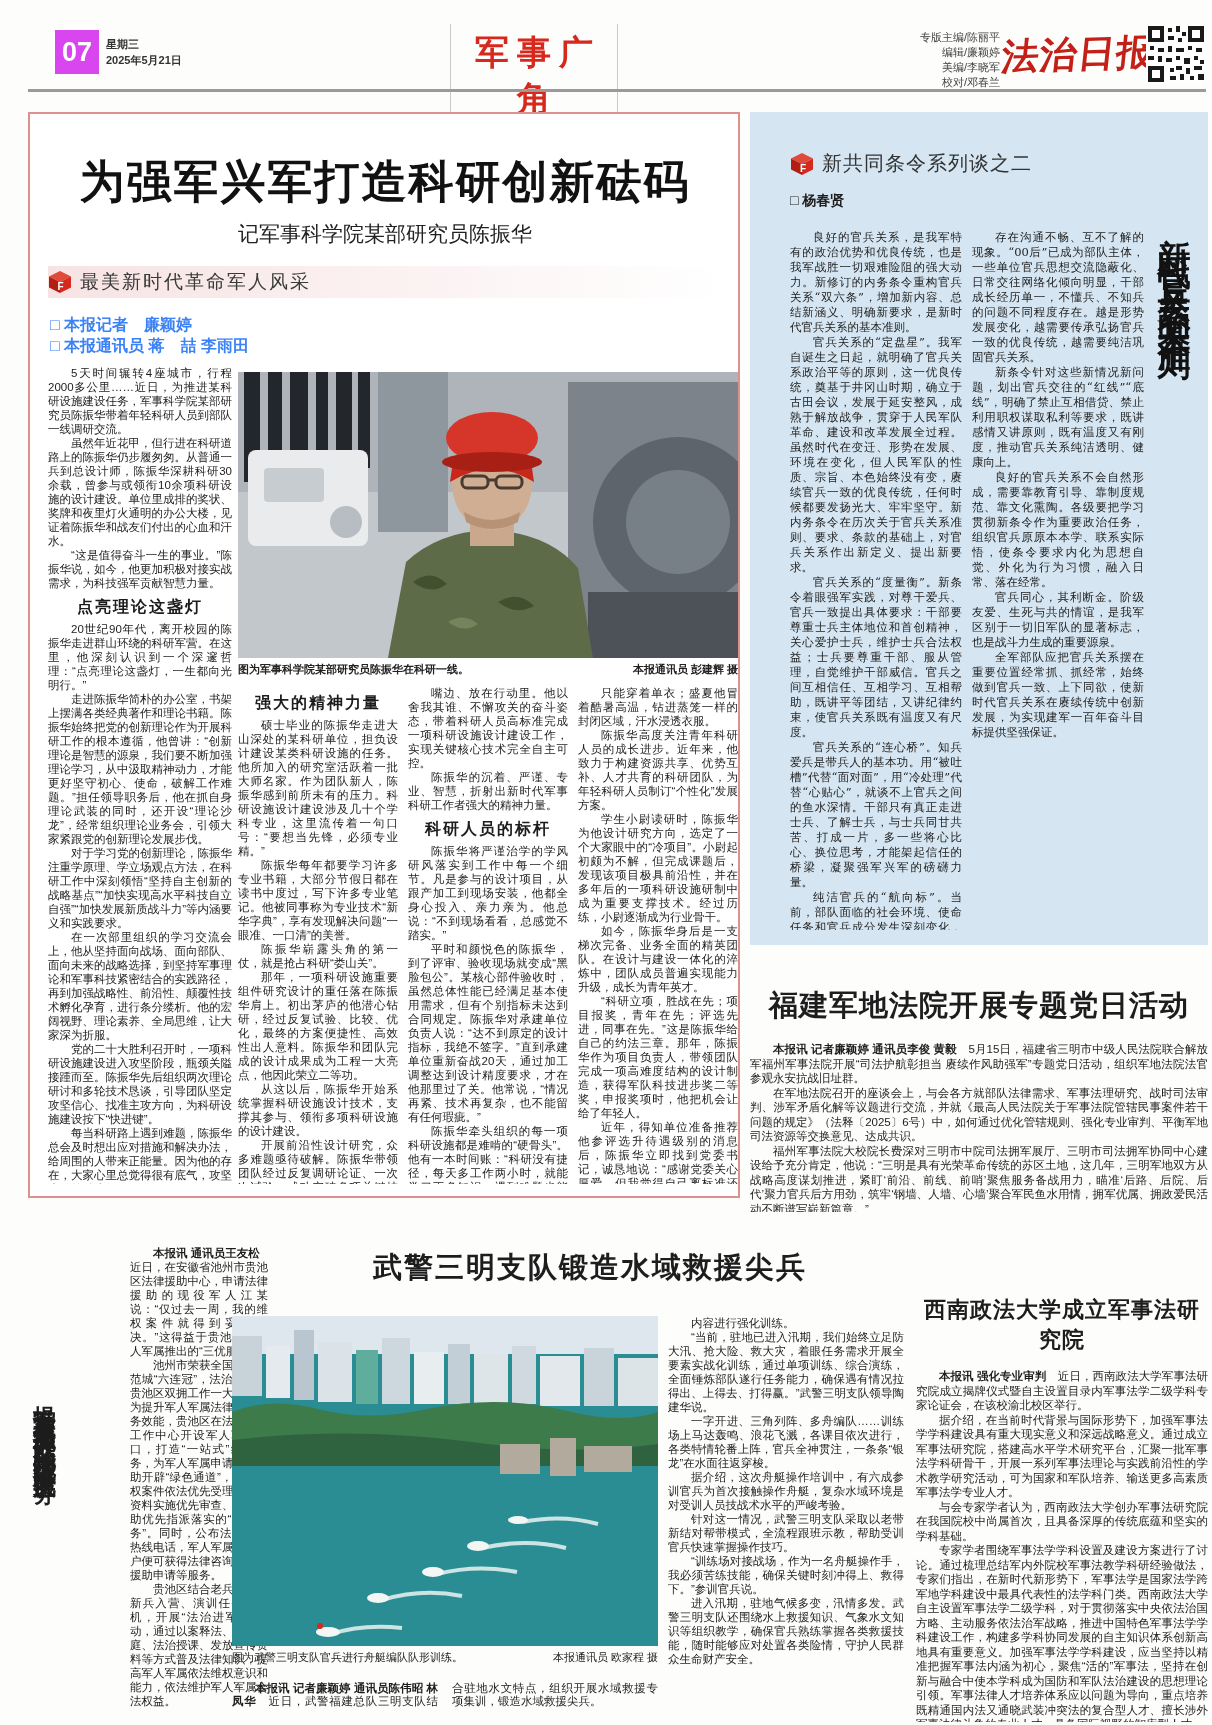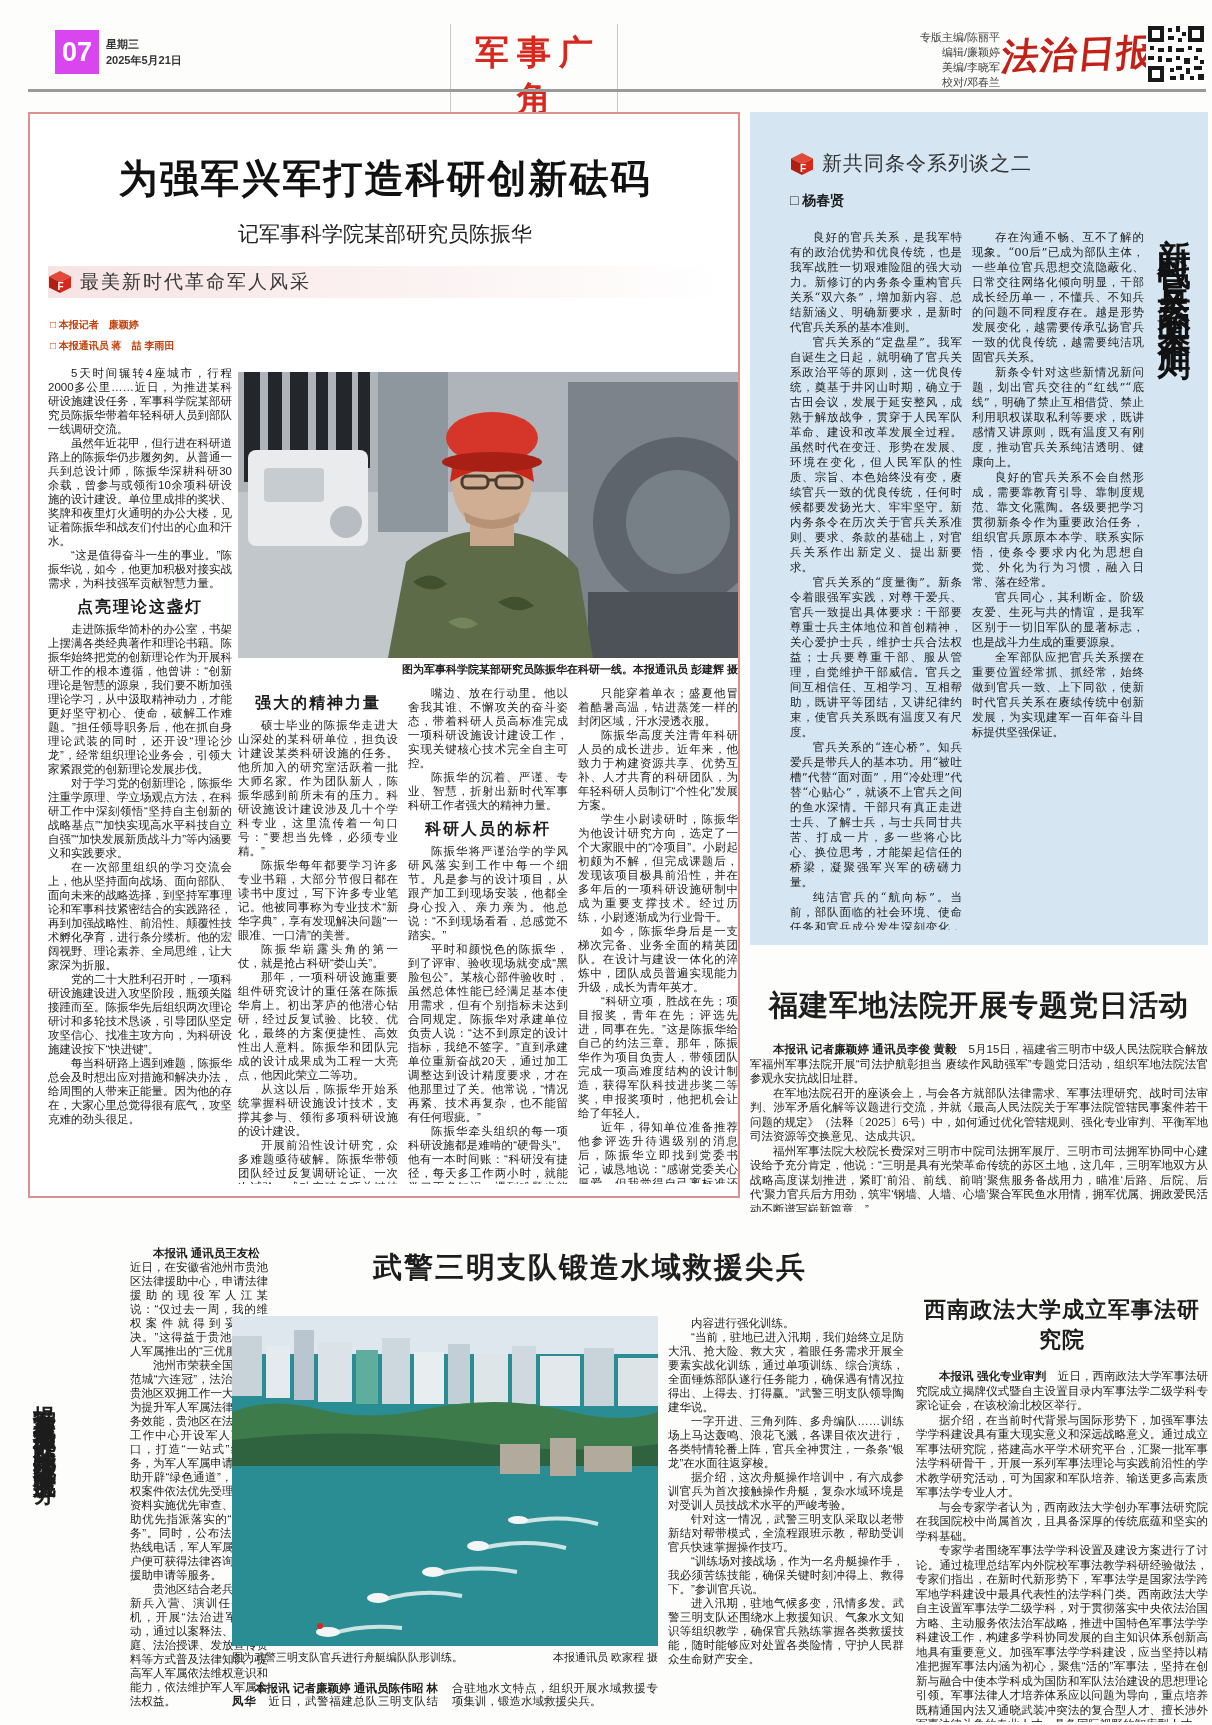--- a/index.html
+++ b/index.html
@@ -15,30 +15,30 @@
                    font-size:34px; font-weight:bold; letter-spacing:8px; padding:6px 6px 6px 14px;
                    border-left:1px solid #c9c9c9; border-right:1px solid #c9c9c9; }
   .credits { position:absolute; left:835px; top:30px; width:165px; text-align:right; font-size:11px; color:#444; line-height:15px; }
   .masthead { position:absolute; left:1002px; top:30px; width:140px; color:#c32017; font-family:"DejaVu Serif",serif;
               font-size:37px; font-weight:bold; transform:skewX(-8deg) rotate(-2deg); letter-spacing:1px; white-space:nowrap; }
   .qr { position:absolute; left:1146px; top:24px; width:60px; height:60px; }
   .head-rule { position:absolute; left:28px; top:89px; width:1178px; height:3px; background:#9a9a9a; }
 
   
   .leadbox { position:absolute; left:28px; top:112px; width:712px; height:1086px; border:2px solid #dd9090; background:#fff; }
-  .lead-headline { position:absolute; left:10px; top:38px; width:690px; text-align:center; font-size:39px; font-weight:bold; letter-spacing:2px; color:#111; }
+  .lead-headline { position:absolute; left:10px; top:38px; width:690px; text-align:center; font-size:45px; font-weight:bold; letter-spacing:2px; color:#111; }
   .lead-subhead  { position:absolute; left:10px; top:106px; width:690px; text-align:center; font-size:21px; color:#222; }
   .kicker { position:absolute; left:18px; top:152px; width:676px; height:32px; display:flex; align-items:center; gap:8px;
             background:linear-gradient(90deg,#f7e3e3,rgba(255,255,255,0)); font-size:19px; color:#3a3a3a; letter-spacing:2px; }
-  .bylines { position:absolute; left:20px; top:200px; font-size:10px; font-weight:bold; color:#c2410c; line-height:21px; }
+  .bylines { position:absolute; left:20px; top:200px; font-size:16px; font-weight:bold; color:#3b82f6; line-height:21px; }
   .col { position:absolute; overflow:hidden; font-size:11.5px; line-height:14px; text-align:justify; color:#1c1c1c; }
   .col p, .para { text-indent:2em; margin:0; }
   .subhead-ctr { text-align:center; font-size:16px; font-weight:bold; margin:10px 0 8px; text-indent:0 !important; letter-spacing:2px; }
   .lead-photo { position:absolute; left:208px; top:258px; width:500px; height:286px; }
-  .caption-row { position:absolute; left:208px; top:548px; width:500px; display:flex; justify-content:flex-end;
+  .caption-row { position:absolute; left:208px; top:548px; width:500px; display:flex; justify-content:space-between;
                  font-size:11px; font-weight:bold; color:#222; }
 
   
   .bluebox { position:absolute; left:750px; top:112px; width:458px; height:833px; background:#d5e6f2; }
   .blue-kicker { position:absolute; left:40px; top:38px; display:flex; align-items:center; gap:8px; font-size:20px; color:#333; letter-spacing:1px; }
   .blue-author { position:absolute; left:40px; top:80px; font-size:14px; font-weight:bold; }
   .bluebox .col { font-family:"DejaVu Serif",serif; font-size:11.5px; line-height:15px; color:#222; }
   .vtitle { position:absolute; right:12px; top:100px; height:560px; writing-mode:vertical-rl; font-size:33px; font-weight:bold;
             letter-spacing:10px; color:#121212; }
 
@@ -149,20 +149,21 @@
     </div>
 
     <div class="col" style="left:18px; top:252px; width:184px; height:818px;">
       <div>
           <p class="para">5天时间辗转4座城市，行程2000多公里……近日，为推进某科研设施建设任务，军事科学院某部研究员陈振华带着年轻科研人员到部队一线调研交流。</p>
           <p class="para">虽然年近花甲，但行进在科研道路上的陈振华仍步履匆匆。从普通一兵到总设计师，陈振华深耕科研30余载，曾参与或领衔10余项科研设施的设计建设。单位里成排的奖状、奖牌和夜里灯火通明的办公大楼，见证着陈振华和战友们付出的心血和汗水。</p>
           <p class="para">“这是值得奋斗一生的事业。”陈振华说，如今，他更加积极对接实战需求，为科技强军贡献智慧力量。</p>
         </div>
       <div class="subhead-ctr">点亮理论这盏灯</div>
       <div>
+          <p class="para">20世纪90年代，离开校园的陈振华走进群山环绕的科研军营。在这里，他深刻认识到一个深邃哲理：“点亮理论这盏灯，一生都向光明行。”</p>
           <p class="para">走进陈振华简朴的办公室，书架上摆满各类经典著作和理论书籍。陈振华始终把党的创新理论作为开展科研工作的根本遵循，他曾讲：“创新理论是智慧的源泉，我们要不断加强理论学习，从中汲取精神动力，才能更好坚守初心、使命，破解工作难题。”担任领导职务后，他在抓自身理论武装的同时，还开设“理论沙龙”，经常组织理论业务会，引领大家紧跟党的创新理论发展步伐。</p>
           <p class="para">对于学习党的创新理论，陈振华注重学原理、学立场观点方法，在科研工作中深刻领悟“坚持自主创新的战略基点”“加快实现高水平科技自立自强”“加快发展新质战斗力”等内涵要义和实践要求。</p>
           <p class="para">在一次部里组织的学习交流会上，他从坚持面向战场、面向部队、面向未来的战略选择，到坚持军事理论和军事科技紧密结合的实践路径，再到加强战略性、前沿性、颠覆性技术孵化孕育，进行条分缕析。他的宏阔视野、理论素养、全局思维，让大家深为折服。</p>
           <p class="para">党的二十大胜利召开时，一项科研设施建设进入攻坚阶段，瓶颈关隘接踵而至。陈振华先后组织两次理论研讨和多轮技术恳谈，引导团队坚定攻坚信心、找准主攻方向，为科研设施建设按下“快进键”。</p>
           <p class="para">每当科研路上遇到难题，陈振华总会及时想出应对措施和解决办法，给周围的人带来正能量。因为他的存在，大家心里总觉得很有底气，攻坚克难的劲头很足。</p>
         </div>
     </div>
 
     <svg class="lead-photo" viewBox="0 0 500 286" preserveAspectRatio="none">
       <rect width="500" height="286" fill="#c2c7cc"></rect>

